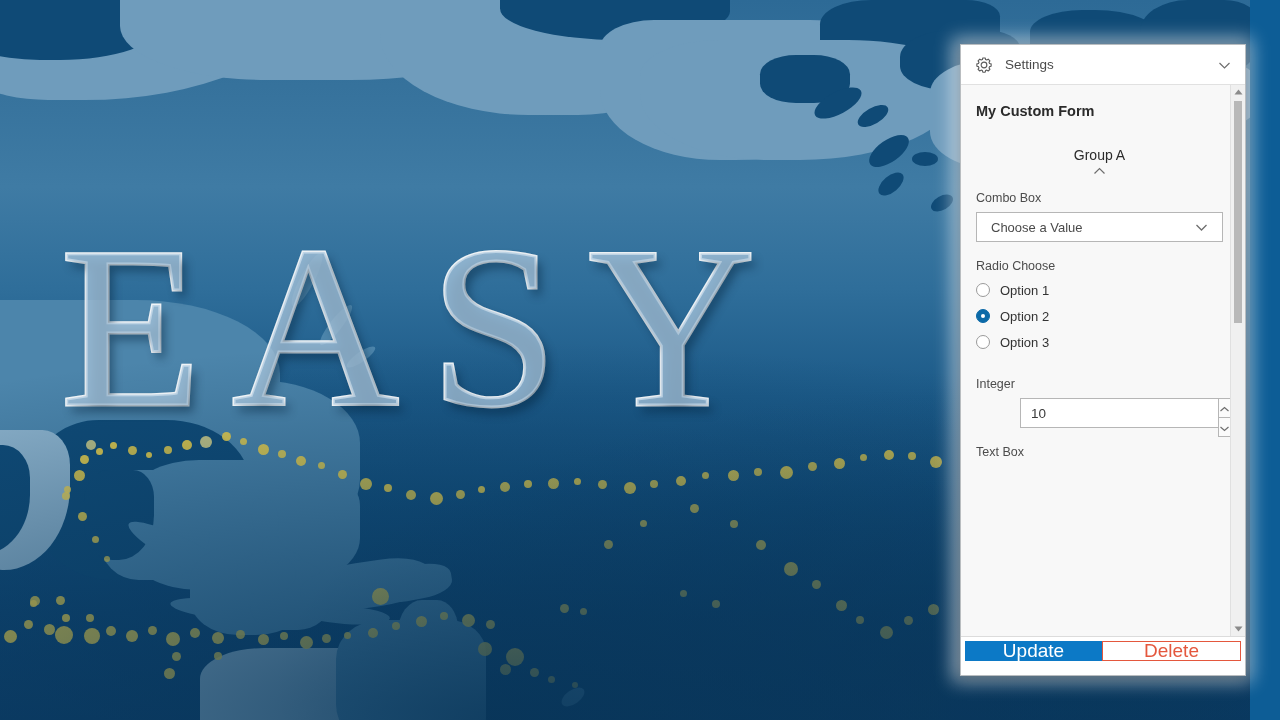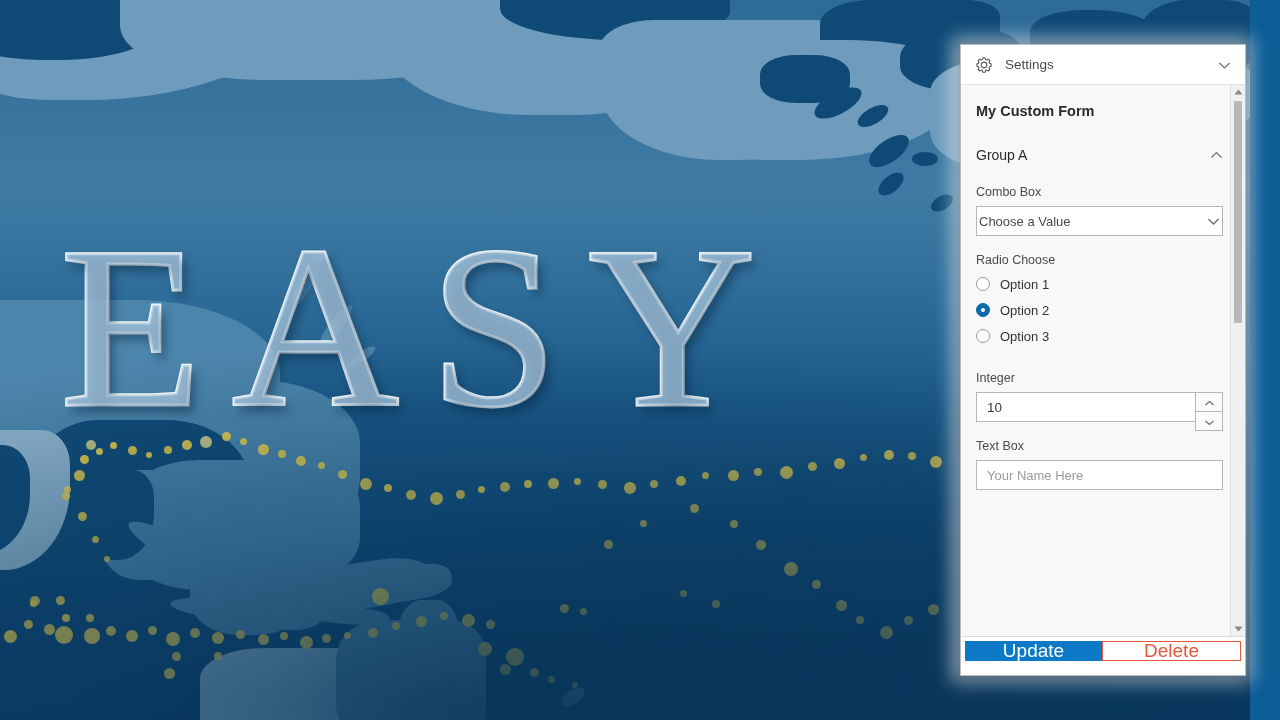--- a/index.html
+++ b/index.html
@@ -156,38 +156,39 @@
     font-weight: bold;
     color: #2b2b2b;
     margin-bottom: 28px;
   }
 
   .group-header {
     display: flex; align-items: center;
     justify-content: space-between;
     font-size: 14px;
     color: #2b2b2b;
-    margin-bottom: 22px;
-    cursor: pointer;
+    margin-bottom: 12px;
+    cursor: pointer;
+    flex-direction: column;
   }
 
   .field-label {
     font-size: 12.5px;
     color: #4c4c4c;
     margin-bottom: 7px;
   }
   .field-block { margin-bottom: 17px; }
 
   .combo {
     position: relative;
     height: 30px;
     background: #ffffff;
     border: 1px solid #b6b6b6;
     display: flex; align-items: center;
-    padding: 0 2px;
+    padding: 0 14px;
     font-size: 13px;
     color: #4a4a4a;
     cursor: pointer;
     gap: 16px;
   }
   .combo .combo-text { flex: 1; }
 
   .radio-row {
     display: flex; align-items: center;
     height: 26px;
@@ -241,20 +242,21 @@
   .stepper input {
     flex: 1;
     border: 1px solid #b6b6b6;
     border-right: none;
     background: #ffffff;
     font-family: "Liberation Sans", sans-serif;
     font-size: 13.5px;
     color: #3a3a3a;
     padding: 12px 10px;
     outline: none;
+    margin-left: 44px;
   }
   .stepper-btns {
     width: 28px;
     display: flex; flex-direction: column;
   }
   .stepper-btns div {
     flex: 1;
     border: 1px solid #b6b6b6;
     background: #fbfbfb;
     display: flex; align-items: center; justify-content: center;
@@ -578,21 +580,20 @@
                     <polyline points="1.5,2 5.5,5.5 9.5,2" fill="none" stroke="#6e6e6e" stroke-width="1.2"></polyline>
                   </svg>
                 </span>
               </div>
             </div>
           </div>
         </div>
 
         <div class="field-block">
           <div class="field-label">Text Box</div>
-          <input class="textbox" placeholder="Your Name Here" style="">
         </div>
 
       </div>
 
       <div class="sbar">
         <div class="arrow">
           <svg width="9" height="6" viewBox="0 0 9 6">
               <polygon points="4.5,0.5 8.5,5.5 0.5,5.5" fill="#8a8a8a"></polygon>
             </svg>
         </div>

